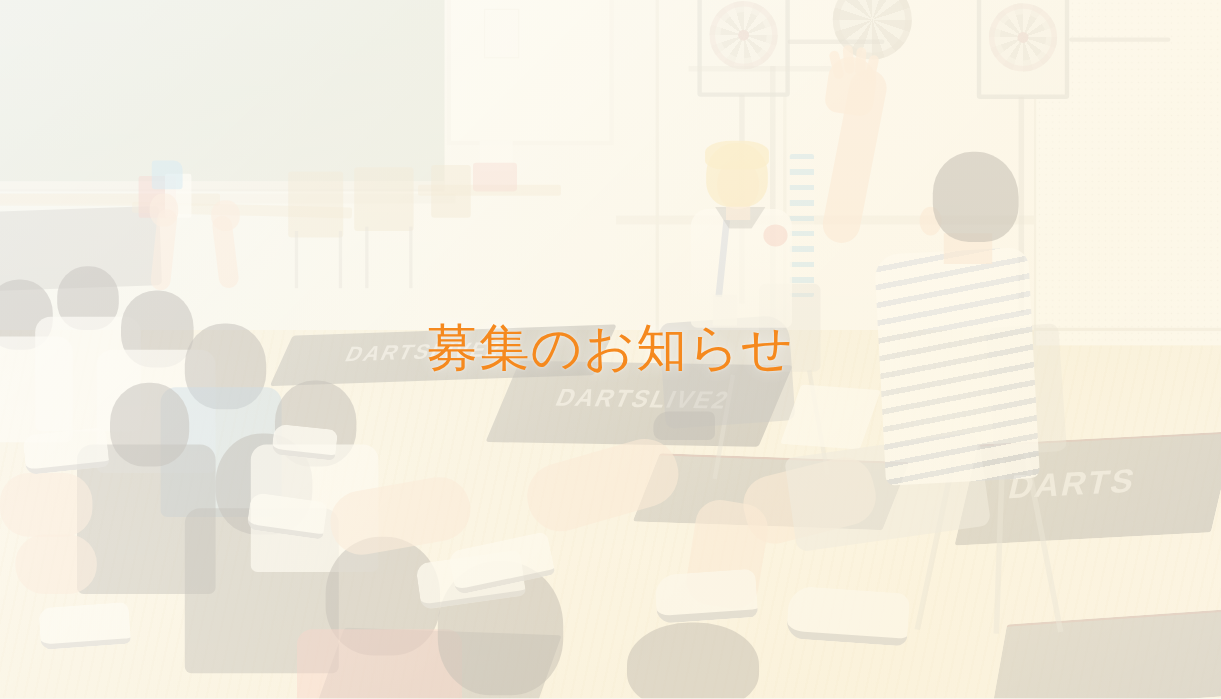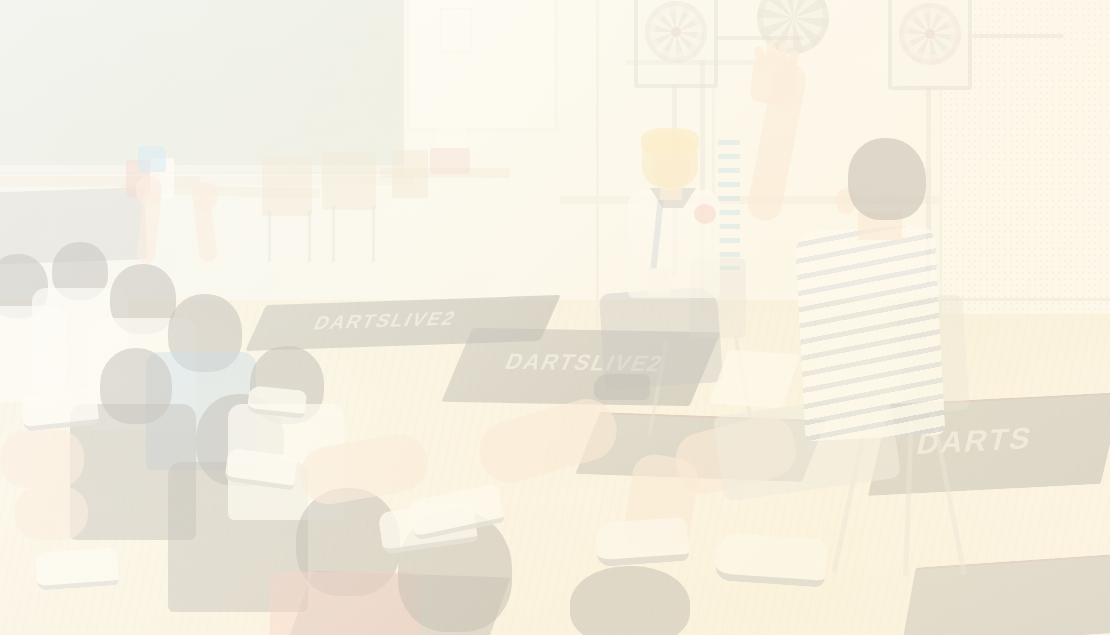--- a/index.html
+++ b/index.html
@@ -637,15 +637,16 @@
     <div class="kid-shoe" style="left:248px;top:388px;width:58px;height:28px;transform:rotate(6deg);"></div>
 
     <div class="kid-skin" style="left:478px;top:410px;width:140px;height:62px;border-radius:30px;transform:rotate(-16deg);"></div>
     <div class="kid-shoe" style="left:410px;top:492px;width:92px;height:40px;transform:rotate(-12deg);"></div>
 
     <div class="wash-warm"></div>
     <div class="wash"></div>
   </div>
 
   <div class="text-layer">
+    <div class="subtitle">募集のお知らせ</div>
   </div>
 
 </div>
 
 </body></html>

